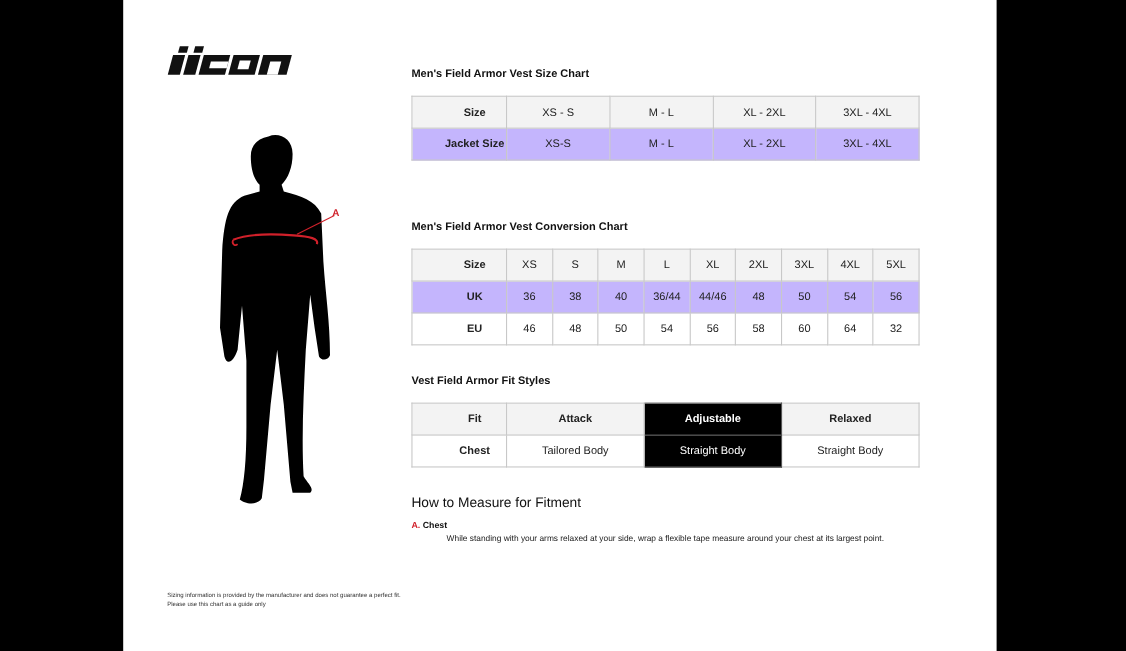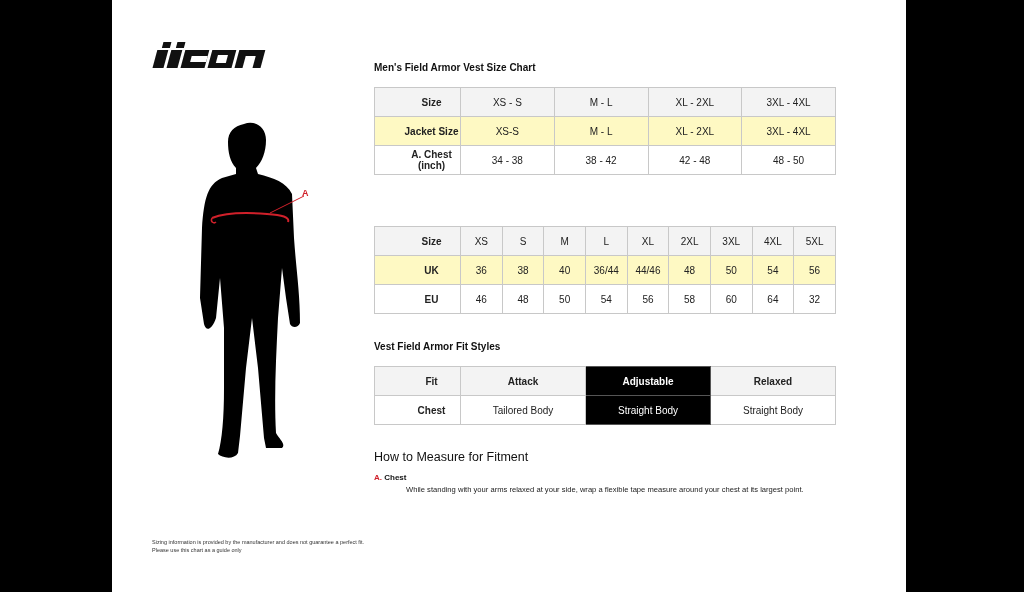--- a/index.html
+++ b/index.html
@@ -5,21 +5,21 @@
   html, body { margin:0; padding:0; }
   body { width:1024px; height:592px; background:#000; position:relative; overflow:hidden; font-family:"Liberation Sans", "DejaVu Sans", sans-serif; color:#111; }
   .page { position:absolute; left:112px; top:0; width:794px; height:592px; background:#fff; }
   .logo { position:absolute; left:40px; top:40px; width:118px; height:32px; }
   .figure { position:absolute; left:70px; top:118px; width:140px; height:350px; }
   .title { position:absolute; font-weight:bold; font-size:10px; color:#111; }
   table.chart { position:absolute; border-collapse:collapse; font-size:10px; color:#222; table-layout:fixed; }
   table.chart td { border:1.5px solid #c8c8c8; text-align:center; height:28px; padding:0; }
   table.chart td.rh { font-weight:bold; width:86px;padding-left:28px; }
   tr.r1 td { background:#f3f3f3; }
-  tr.r2 td { background:#fef9c3; }
+  tr.r2 td { background:#c4b5fd; }
   tr.r3 td { background:#fff; }
   td.hl { background:#000 !important; color:#fff; border-color:#555 !important; }
   .fit-head td { font-weight:bold; }
   .measure-title { position:absolute; left:262px; top:450px; font-weight:normal; font-size:12.5px; }
   .measure-label { position:absolute; left:262px; top:473px; font-size:8px; font-weight:bold; }
   .measure-label .a { color:#d0202a; }
   .measure-text { position:absolute; left:262px; top:485px; font-size:7.6px; line-height:10.5px; color:#222; width:440px;margin-left:32px; }
   .disclaimer { position:absolute; left:40px; top:538px; font-size:5.5px; line-height:8px; color:#333; }
 </style>
 </head>
@@ -67,30 +67,24 @@
       <td>XL - 2XL</td>
       <td>3XL - 4XL</td>
     </tr>
     <tr class="r2">
       <td class="rh">Jacket Size</td>
       <td>XS-S</td>
       <td>M - L</td>
       <td>XL - 2XL</td>
       <td>3XL - 4XL</td>
     </tr>
-    <tr class="r3">
-      <td class="rh">A. Chest (inch)</td>
-      <td>34 - 38</td>
-      <td>38 - 42</td>
-      <td>42 - 48</td>
-      <td>48 - 50</td>
-    </tr>
   </tbody>
     </table>
 
+  <div class="title" style="left:262px; top:201px;">Men's Field Armor Vest Conversion Chart</div>
   <table class="chart" style="left:262px; top:226px; width:462px;">
     <colgroup>
         <col style="width:86px">
         <col>
         <col>
         <col>
         <col>
         <col>
         <col>
         <col>

